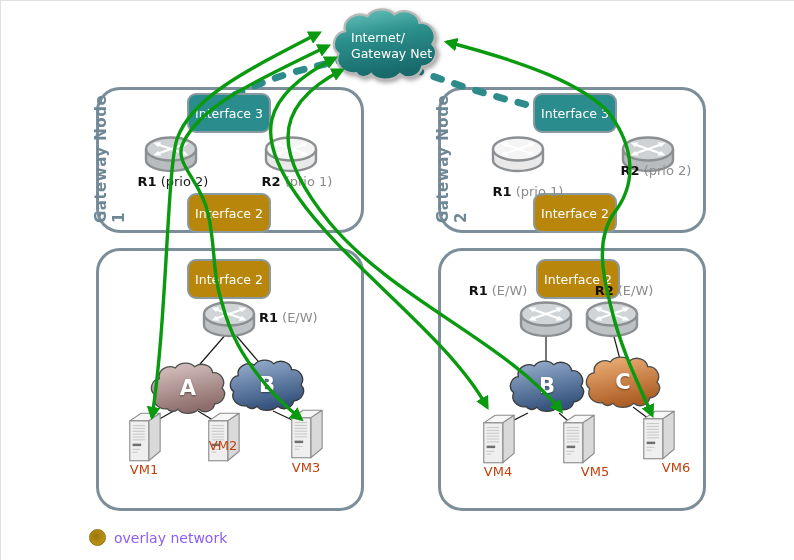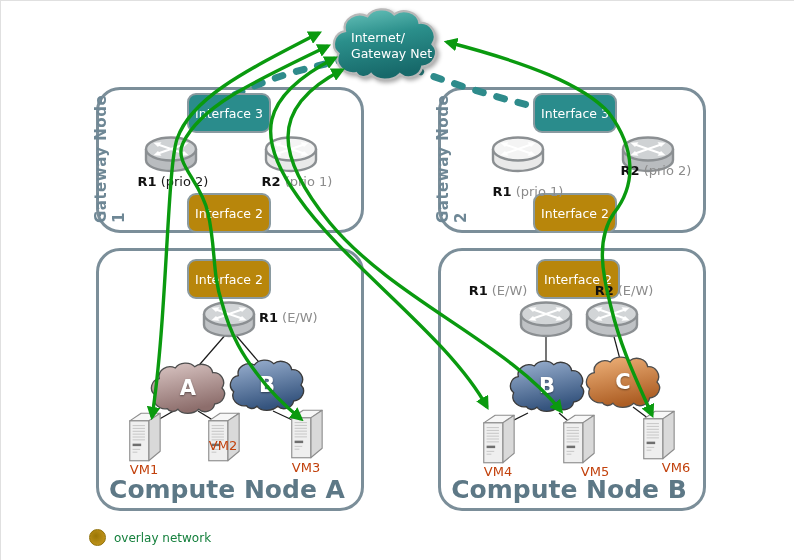--- a/index.html
+++ b/index.html
@@ -24,21 +24,21 @@
   .cloudletter{position:absolute;z-index:5;color:#fff;font-weight:700;font-size:21px;text-align:center;
                text-shadow:0 1px 2px rgba(0,0,0,.45);}
   .inetcloud{filter:drop-shadow(2px 2px 2px rgba(0,0,0,.35));}
   .inettext{position:absolute;z-index:5;color:#fff;font-size:12.5px;line-height:1.3;
             display:flex;flex-direction:column;justify-content:center;align-items:flex-start;padding-left:24px;box-sizing:border-box;}
   .svglayer{position:absolute;left:0;top:0;z-index:3;pointer-events:none;}
   .svgtop{position:absolute;left:0;top:0;z-index:6;pointer-events:none;}
   .legend{position:absolute;z-index:5;display:flex;align-items:center;gap:8px;}
   .legdot{width:15px;height:15px;border-radius:50%;background:radial-gradient(circle at 40% 40%, #9a7605, #c2951c 80%);
           border:1px solid #8f6f05;}
-  .legtext{font-size:12px;color:#15803d;}
+  .legtext{font-size:14px;color:#8b5cf6;}
   .ricon.inactive{opacity:1;}
 </style>
 </head>
 <body>
 
 <div class="canvas">
 
   <svg width="0" height="0" style="position:absolute" aria-hidden="true">
     <defs>
       <linearGradient id="gradInet" x1="0" y1="0" x2="0.25" y2="1">
@@ -87,22 +87,20 @@
     </defs>
   </svg>
 
   <div class="nodebox" style="left:95px;top:86px;width:262px;height:140px"></div>
   <div class="nodebox" style="left:437px;top:86px;width:262px;height:140px"></div>
   <div class="nodebox" style="left:95px;top:247px;width:262px;height:257px"></div>
   <div class="nodebox" style="left:437px;top:247px;width:262px;height:257px"></div>
 
   <div class="rotlabel" style="left:99px;top:92px;height:130px;width:20px">Gateway Node 1</div>
   <div class="rotlabel" style="left:441px;top:92px;height:130px;width:20px">Gateway Node 2</div>
-  <div class="ctitle" style="left:95px;top:474px;width:262px">Compute Node A</div>
-  <div class="ctitle" style="left:437px;top:474px;width:262px">Compute Node B</div>
 
   <svg class="svglayer" width="794" height="560">
     <g stroke="#1a1a1a" stroke-width="1.2">
       <path d="M226,332 L193,370" fill="none"></path>
       <path d="M233,332 L262,366" fill="none"></path>
       <path d="M176,408 L148,424" fill="none"></path>
       <path d="M197,410 L220,424" fill="none"></path>
       <path d="M272,410 L302,424" fill="none"></path>
       <path d="M545,332 L545,364" fill="none"></path>
       <path d="M612,332 L620,362" fill="none"></path>

